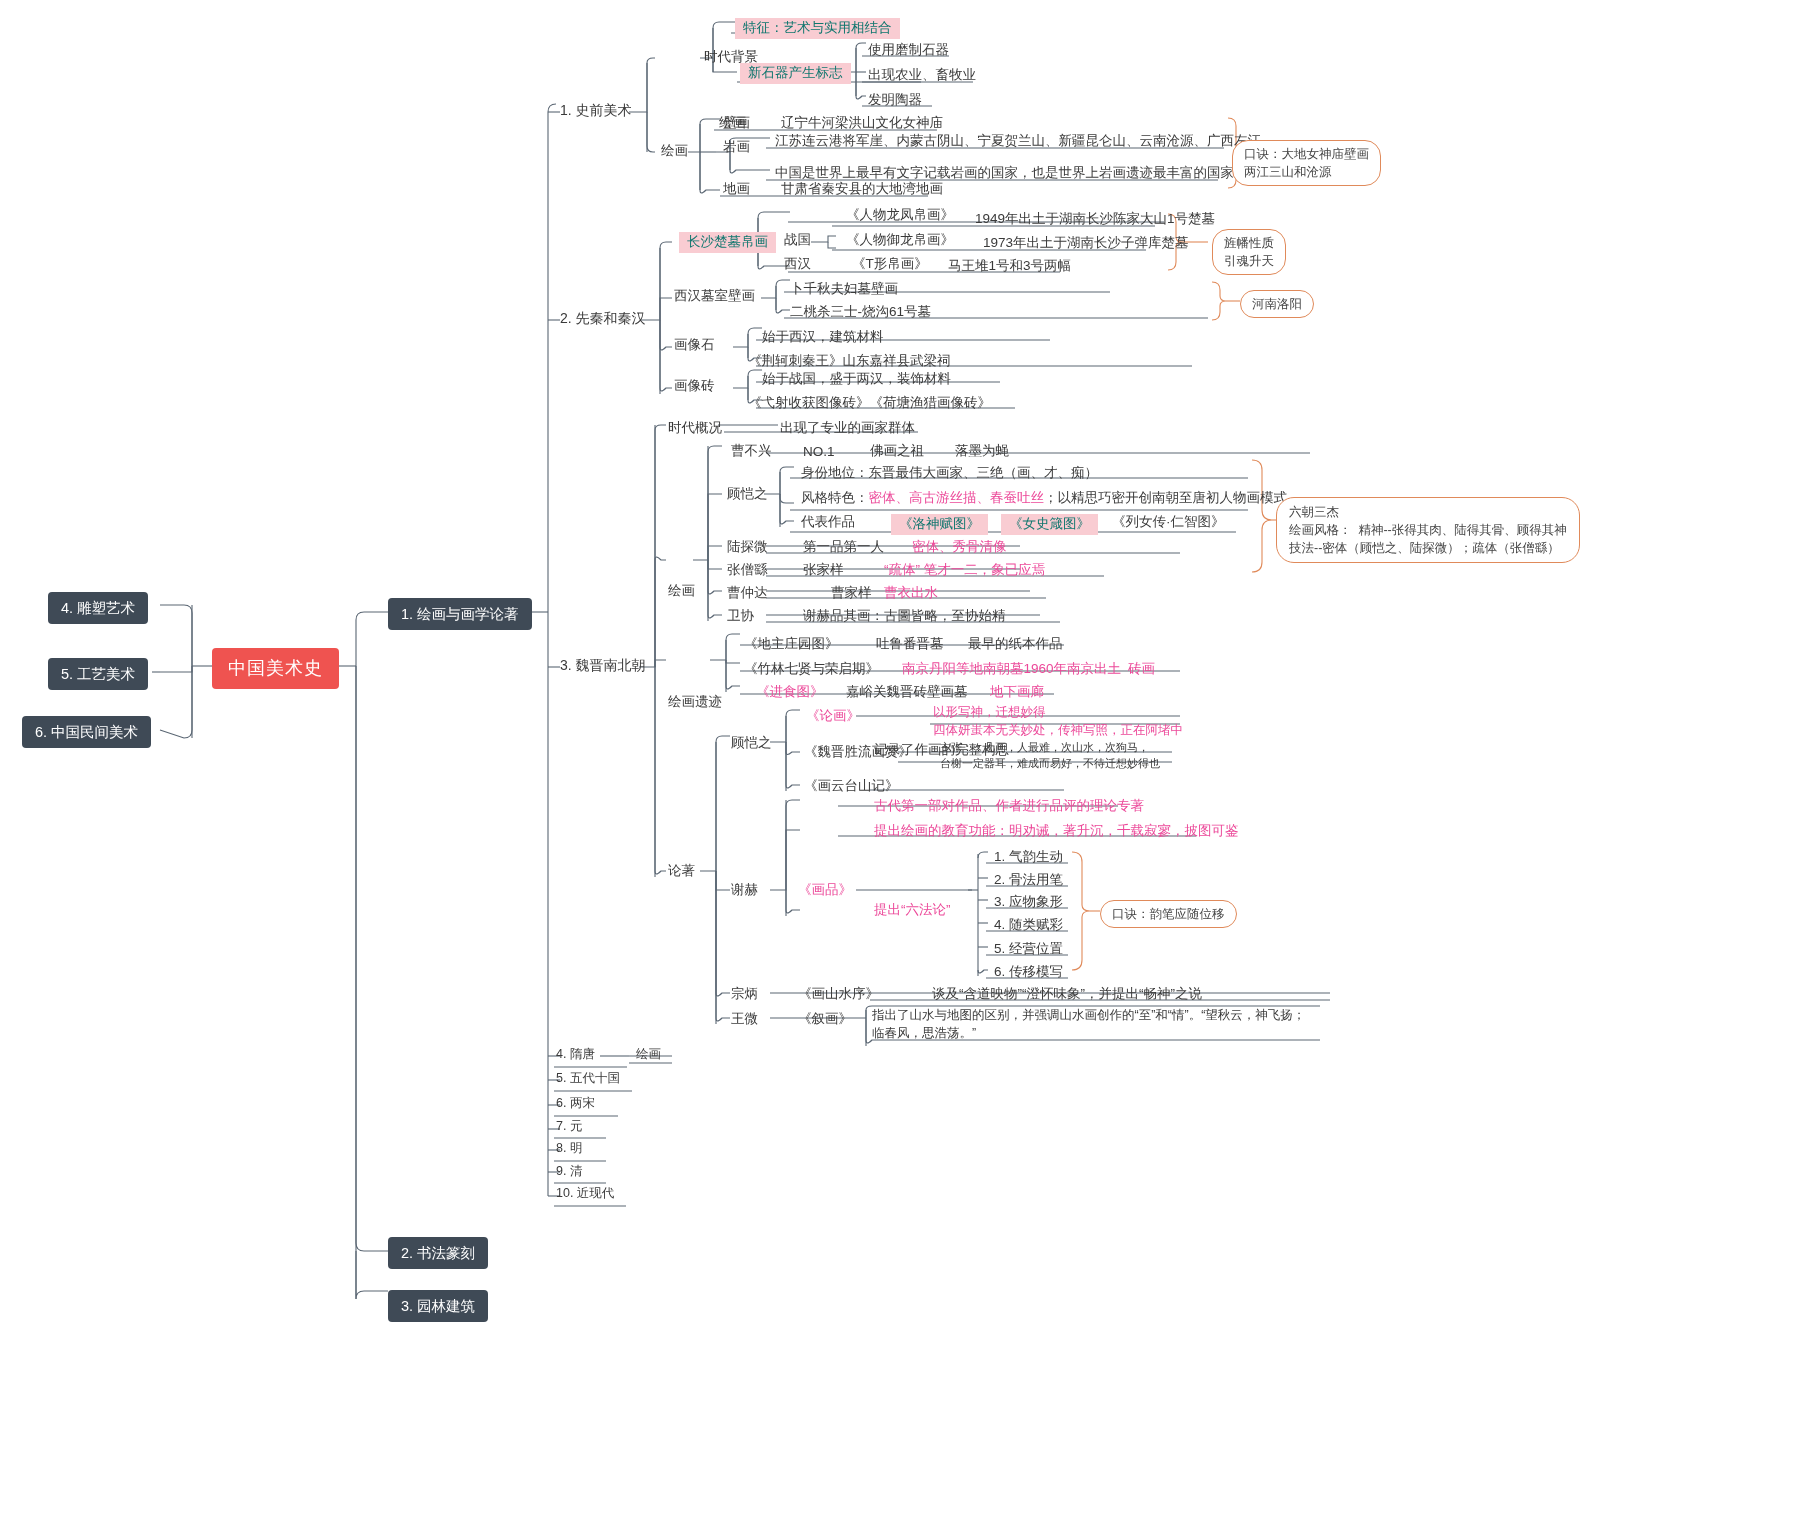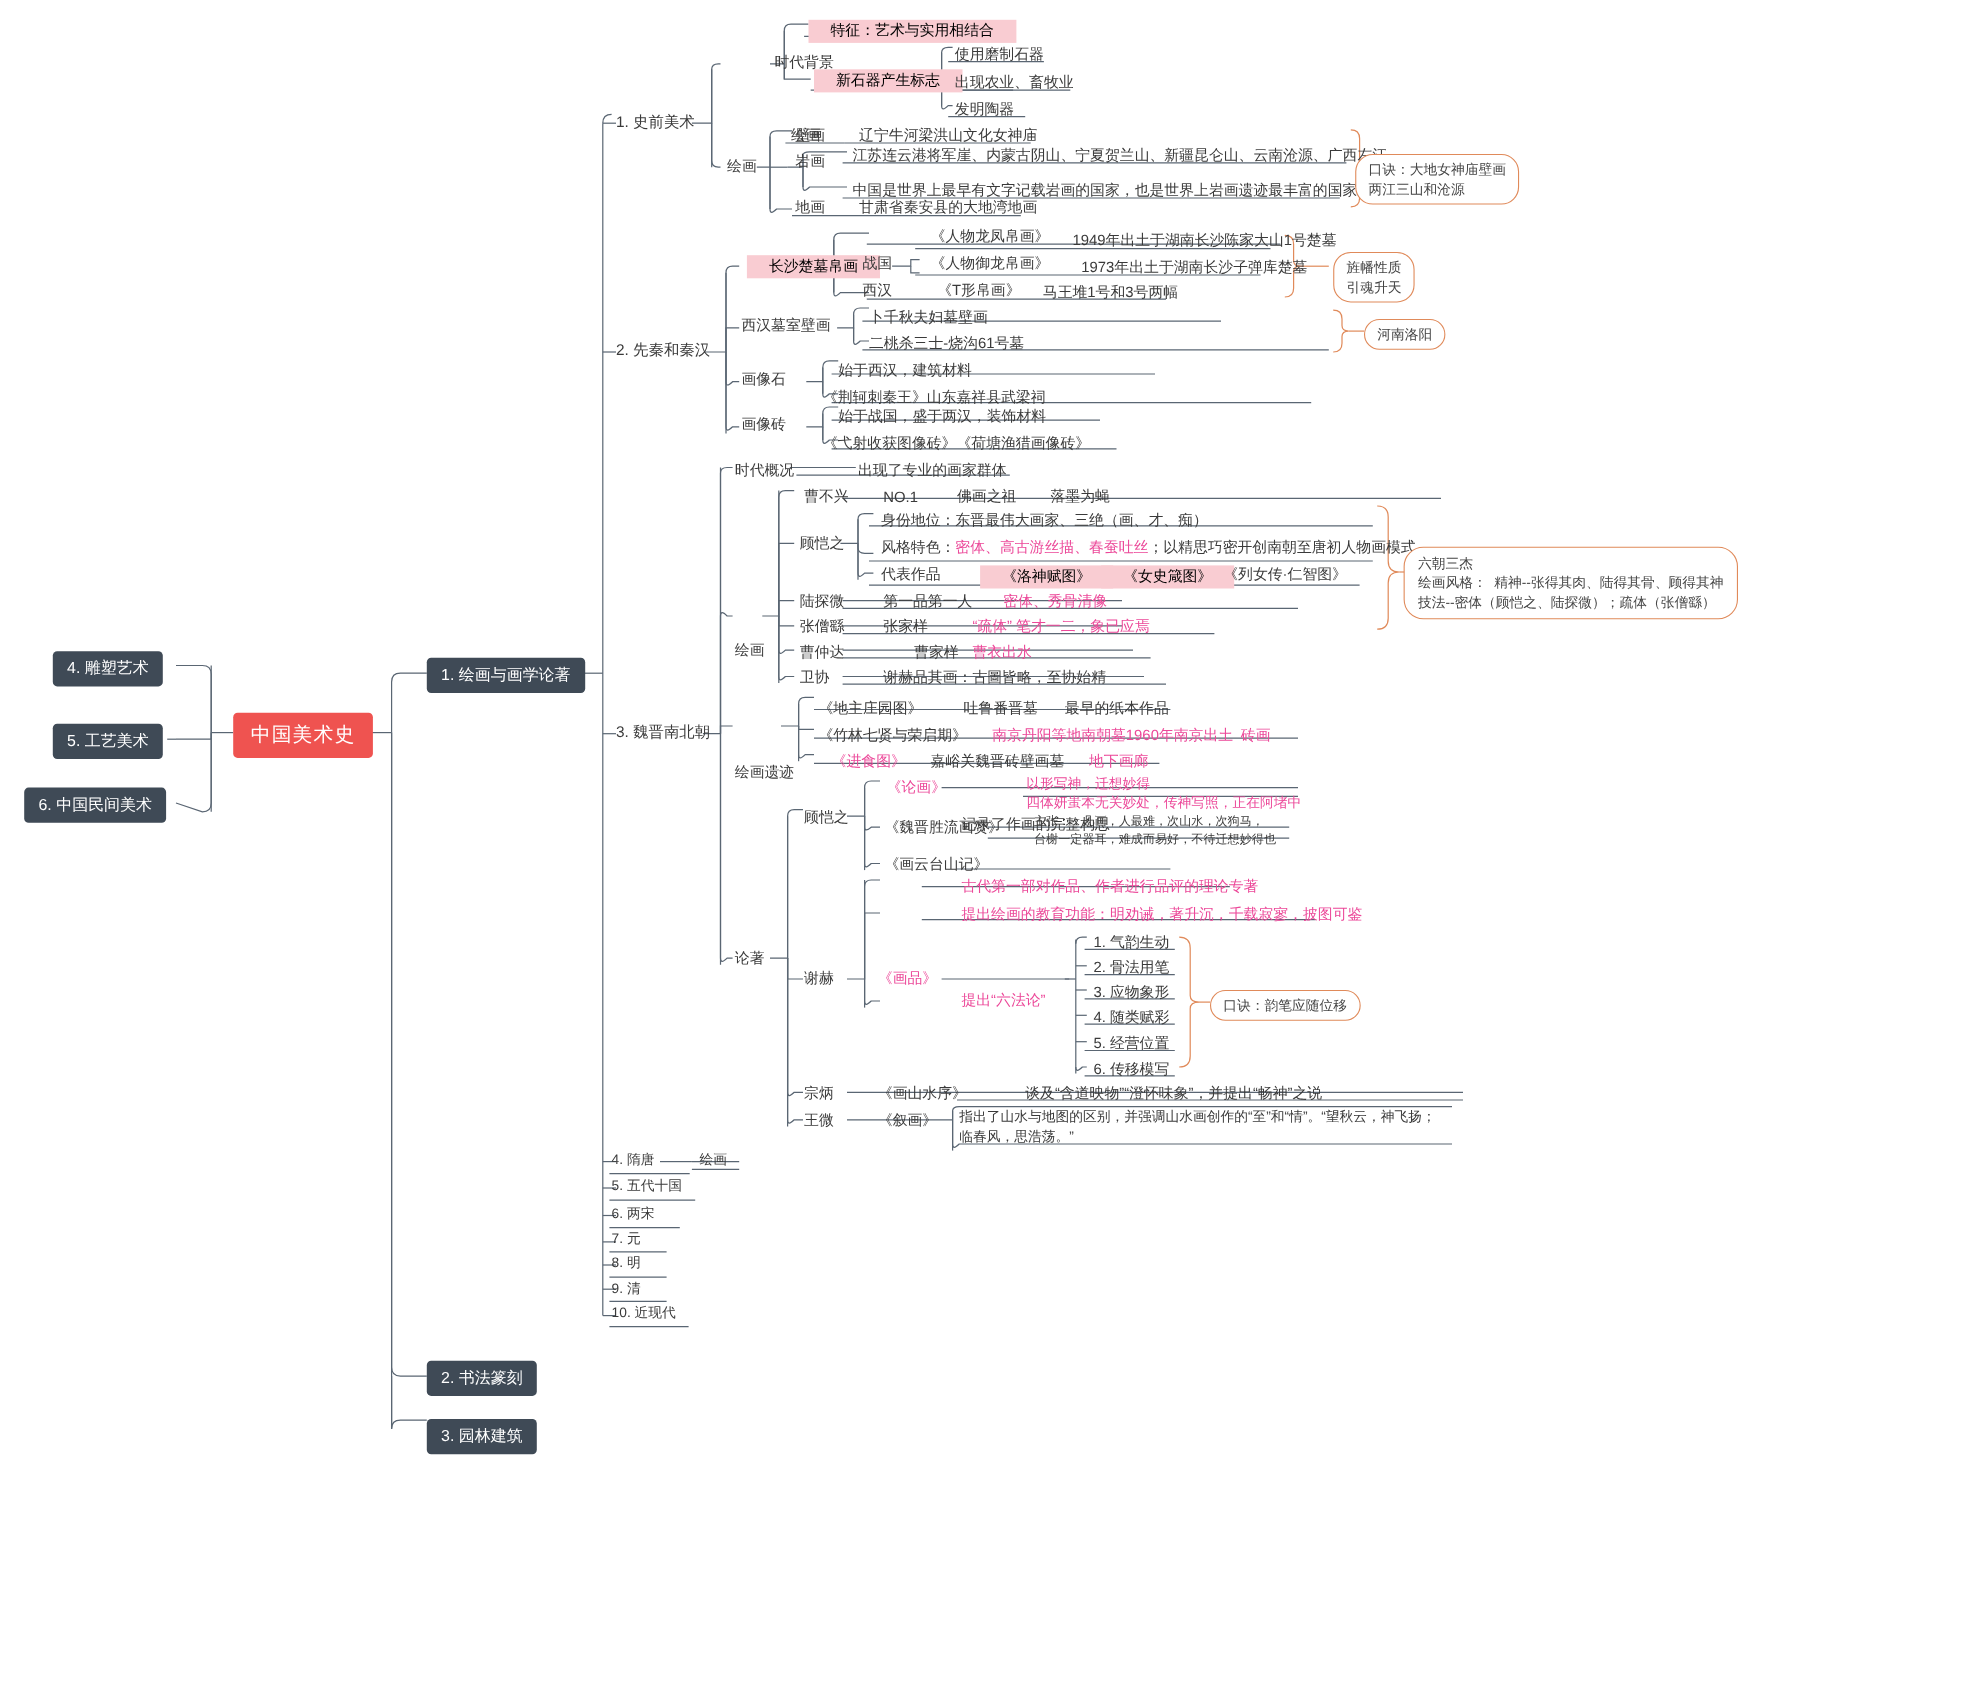--- a/index.html
+++ b/index.html
@@ -3,21 +3,21 @@
 <meta charset="utf-8">
 <style>
   html,body{margin:0;padding:0;background:#ffffff;}
   body{width:1796px;height:1537px;position:relative;overflow:hidden;
        font-family:"Liberation Sans","DejaVu Sans",sans-serif;}
   #canvas{position:absolute;left:0;top:0;width:1796px;height:1537px;}
   svg.lines{position:absolute;left:0;top:0;width:1796px;height:1537px;pointer-events:none;}
   .node{position:absolute;white-space:nowrap;color:#3a3a3a;font-size:13.5px;line-height:1.25;}
   .root{background:#ef5350;color:#fff;border-radius:4px;padding:9px 16px;font-size:18px;letter-spacing:1px;}
   .darkbox{background:#3f4a56;color:#fff;border-radius:4px;padding:7px 13px;font-size:14.5px;}
-  .pink{background:#f9ccd2;padding:2px 20px;color:#000000;}
+  .pink{background:#f9ccd2;padding:2px 8px;color:#0f766e;}
   .red{color:#ec4899;}
   .lvl1{font-size:14px;}
   .plain{font-size:13.5px;}
   .small{font-size:12.5px;}
   .mnem{border:1.3px solid #e08a5a;border-radius:16px;padding:4px 11px;color:#444;
         font-size:12.5px;line-height:1.45;background:#fff;}
   .mnemsq{border:1.3px solid #e08a5a;border-radius:18px;padding:5px 12px;color:#444;
         font-size:12.5px;line-height:1.5;background:#fff;}
   .multi{white-space:pre;line-height:1.45;}
 </style>

